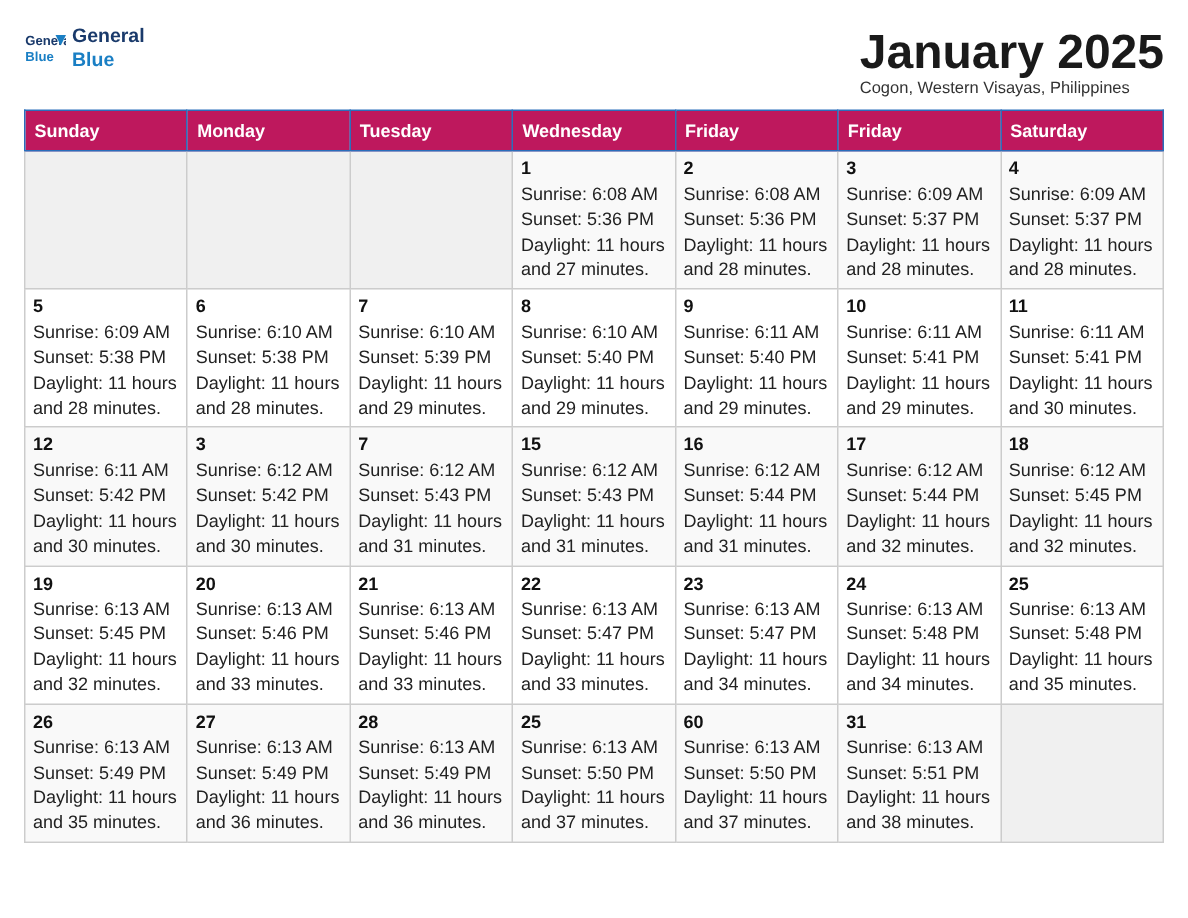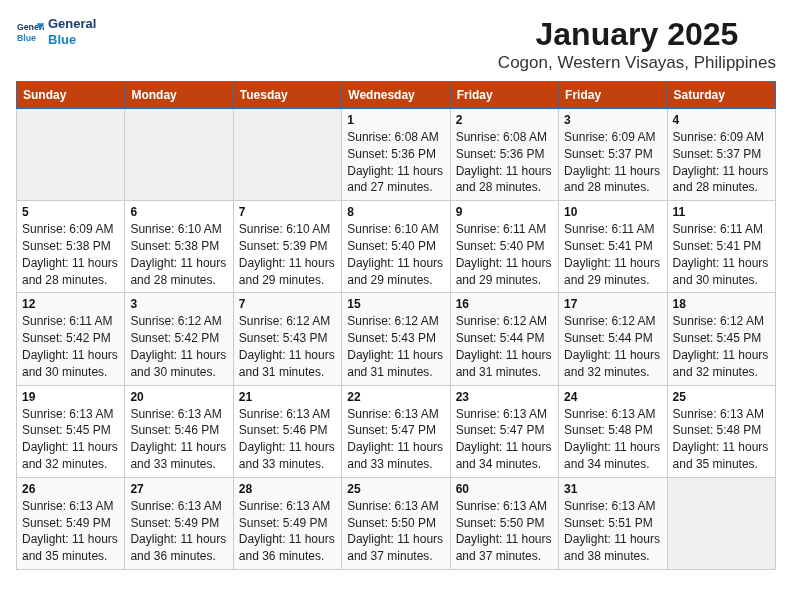--- a/index.html
+++ b/index.html
@@ -19,38 +19,38 @@
     .logo {
       display: flex;
       align-items: center;
       gap: 4px;
     }
     .logo-icon {
       width: 28px;
       height: 28px;
     }
     .title-block {
-      text-align: center;
+      text-align: left;
     }
     .month-title {
       font-size: 32px;
       font-weight: bold;
       color: #1a1a1a;
     }
     .subtitle {
-      font-size: 17px;
+      font-size: 11px;
       color: #333;
     }
     table {
       width: 100%;
       border-collapse: collapse;
       font-size: 11px;
     }
     thead tr th {
-      background: #c2410c;
+      background: #be185d;
       color: #fff;
       text-align: left;
       padding: 6px 6px;
       font-size: 12px;
       font-weight: bold;
       border: 1px solid #2a6ebb;
     }
     tbody tr td {
       border: 1px solid #ccc;
       vertical-align: top;

